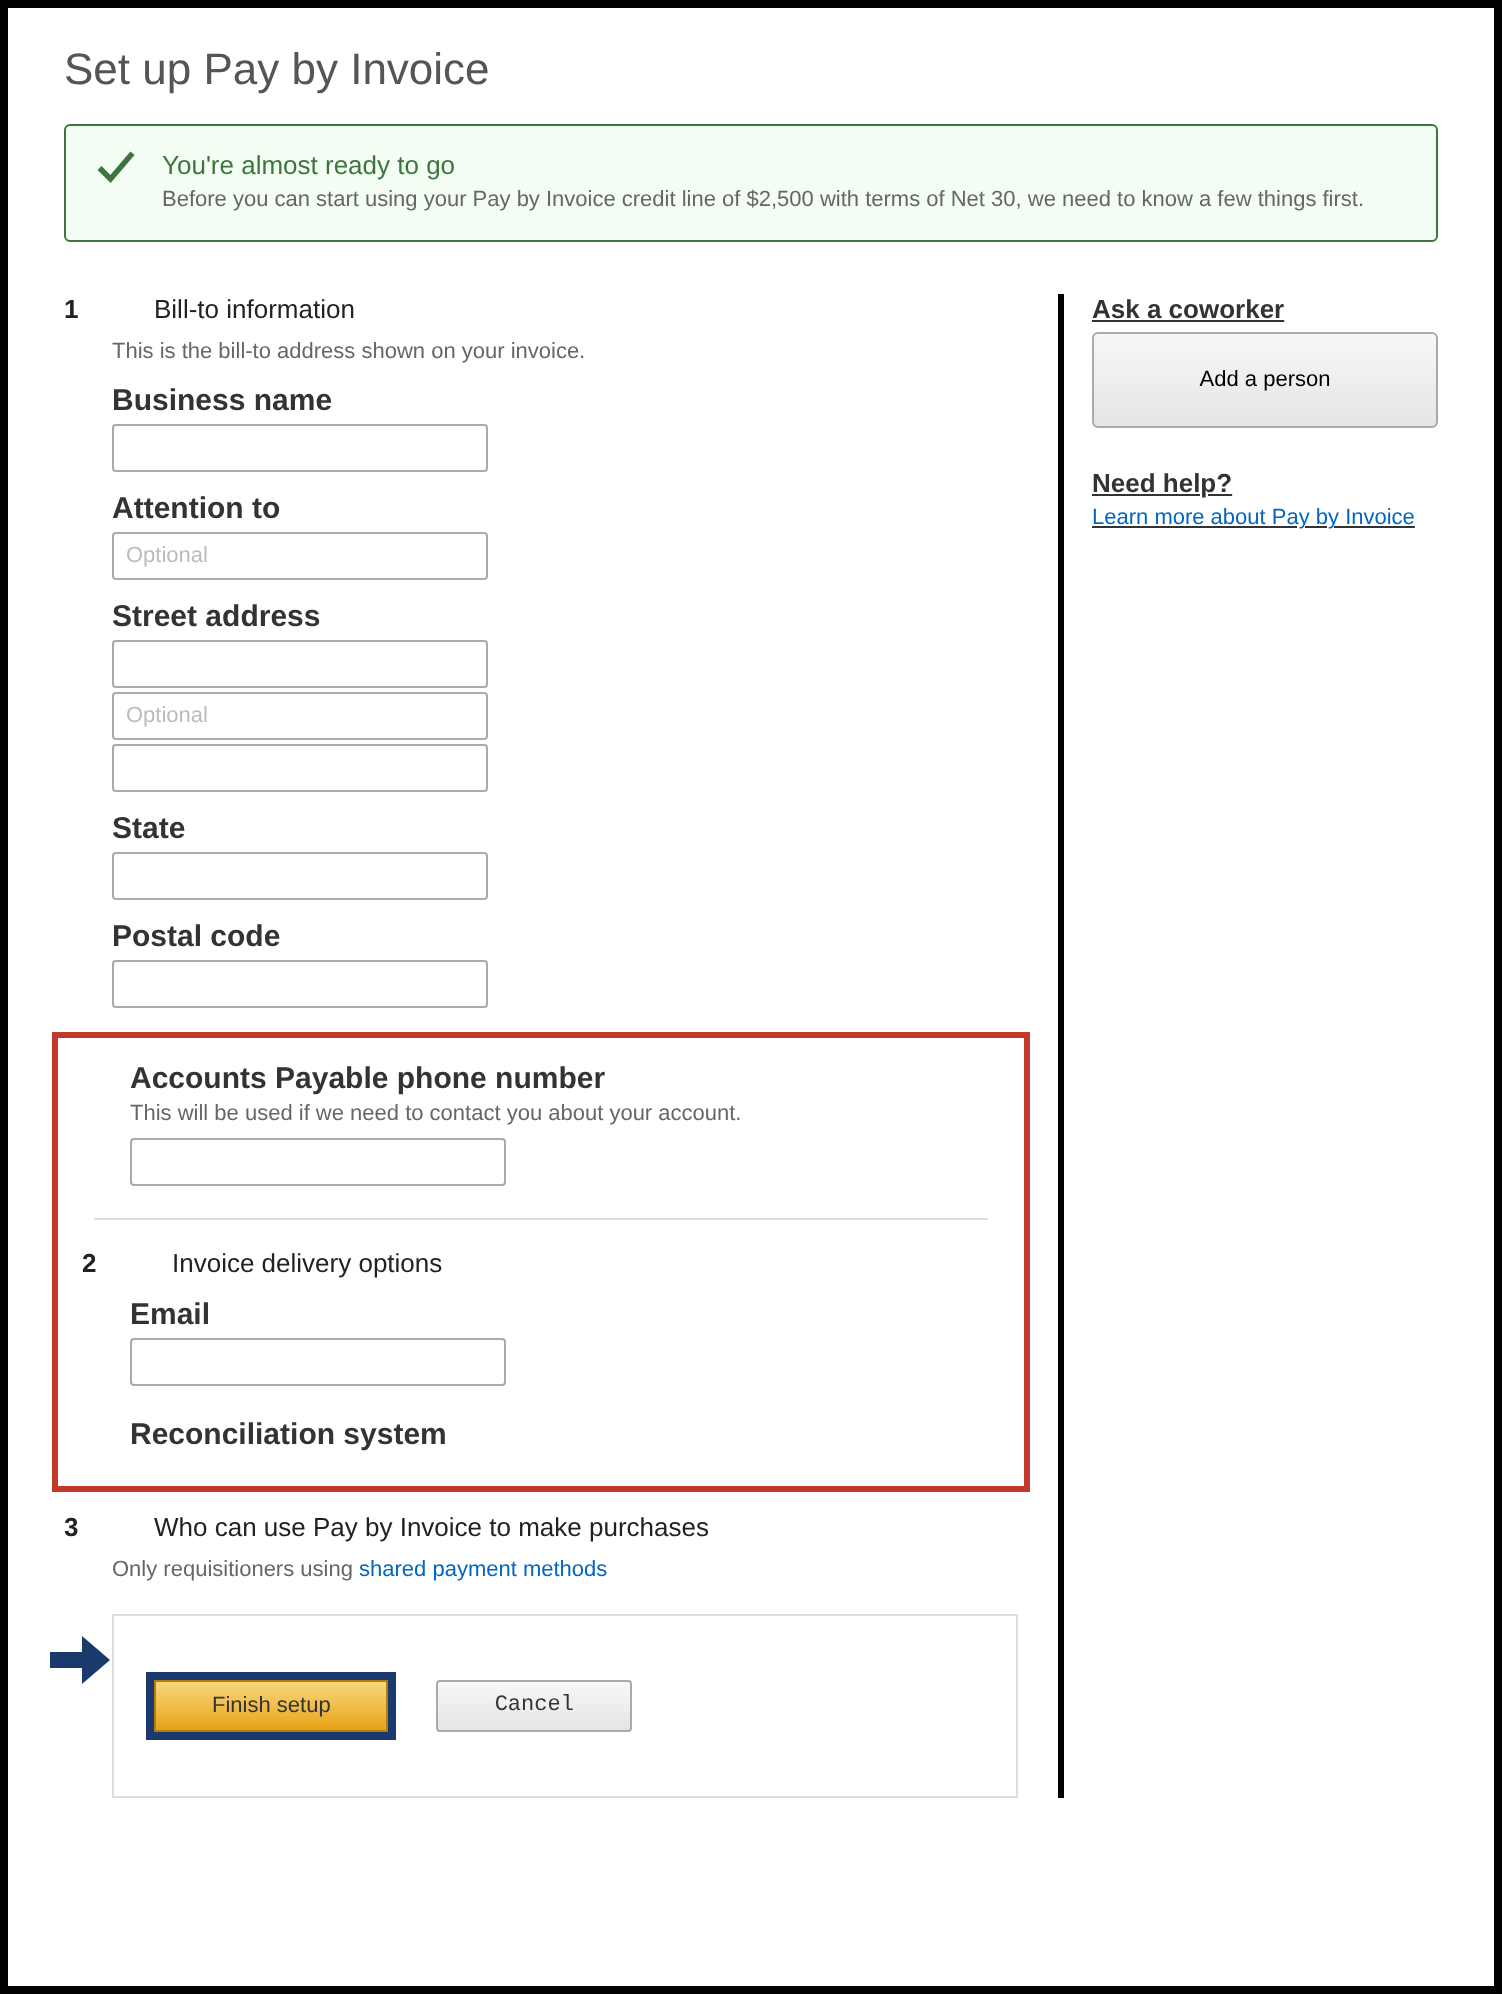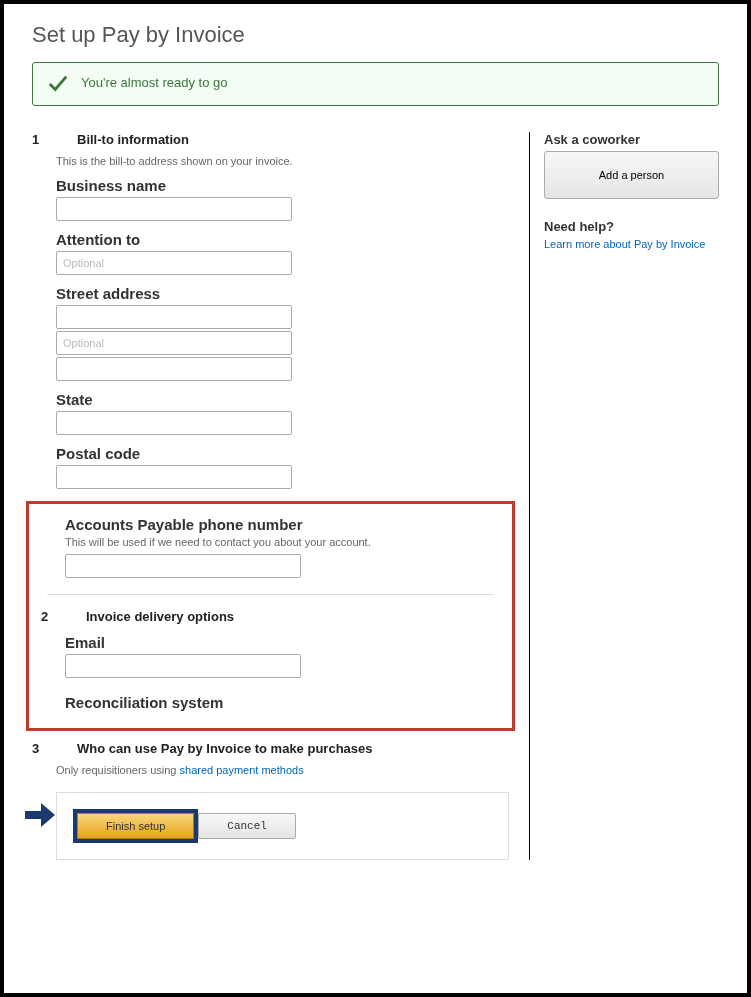--- a/index.html
+++ b/index.html
@@ -46,36 +46,37 @@
       font-size: 11px;
       line-height: 1.4;
     }
     .main-cols {
       display: flex;
       gap: 20px;
     }
     .left-col { flex: 1; }
     .right-col {
       width: 190px;
-      border-left: 1px solid #000000;
+      border-left: 3px solid #000000;
       padding-left: 14px;
+      text-decoration: underline;
     }
     .section-row {
       display: flex;
       gap: 10px;
       margin-bottom: 8px;
     }
     .section-num {
       font-weight: bold;
       font-size: 13px;
       width: 14px;
       color: #222;
     }
     .section-title {
-      font-weight: bold;
+      font-weight: normal;
       font-size: 13px;
       color: #222;
       padding-left: 21px;
     }
     .section-body {
       padding-left: 24px;
     }
     .desc {
       color: #666;
       font-size: 11px;
@@ -83,21 +84,21 @@
     }
     .field-label {
       font-weight: bold;
       font-size: 15px;
       color: #333;
       margin-bottom: 3px;
       margin-top: 10px;
     }
     .field-label.first { margin-top: 0; }
     input.txt {
-      width: 236px;
+      width: 188px;
       height: 24px;
       border: 1px solid #aaa;
       border-radius: 2px;
       padding: 2px 6px;
       font-size: 11px;
       margin-bottom: 2px;
       display: block;
     }
     input.txt::placeholder { color: #bbb; }
     .right-title {
@@ -142,24 +143,25 @@
       font-size: 11px;
       margin-top: 2px;
     }
     hr.div {
       border: none;
       border-top: 1px solid #ddd;
       margin: 16px 0 14px 0;
     }
     .footer-bar {
       border: 1px solid #ddd;
-      padding: 16px 16px;
+      padding: 28px 16px;
       margin-top: 16px;
       margin-left: 24px;
       display: flex;
+      gap: 20px;
       align-items: center;
       position: relative;
     }
     .finish-wrap {
       border: 4px solid #1a3a6e;
       display: inline-block;
     }
     .finish-btn {
       background: linear-gradient(#f7d77e, #e8a317);
       border: 1px solid #b07d0e;
@@ -189,20 +191,21 @@
 </head>
 <body>
 
 <h1 class="page-title">Set up Pay by Invoice</h1>
 
 <div class="alert-box">
   <svg class="alert-check" viewBox="0 0 24 24">
       <path fill="none" stroke="#3c763d" stroke-width="3" d="M3 12 L9 18 L21 4"></path>
     </svg>
   <div class="alert-title">You're almost ready to go</div>
+  <div class="alert-body">Before you can start using your Pay by Invoice credit line of $2,500 with terms of Net 30, we need to know a few things first.</div>
 </div>
 
 <div class="main-cols">
   <div class="left-col">
 
     <div class="section-row">
       <div class="section-num">1</div>
       <div class="section-title">Bill-to information</div>
     </div>
     <div class="section-body">

